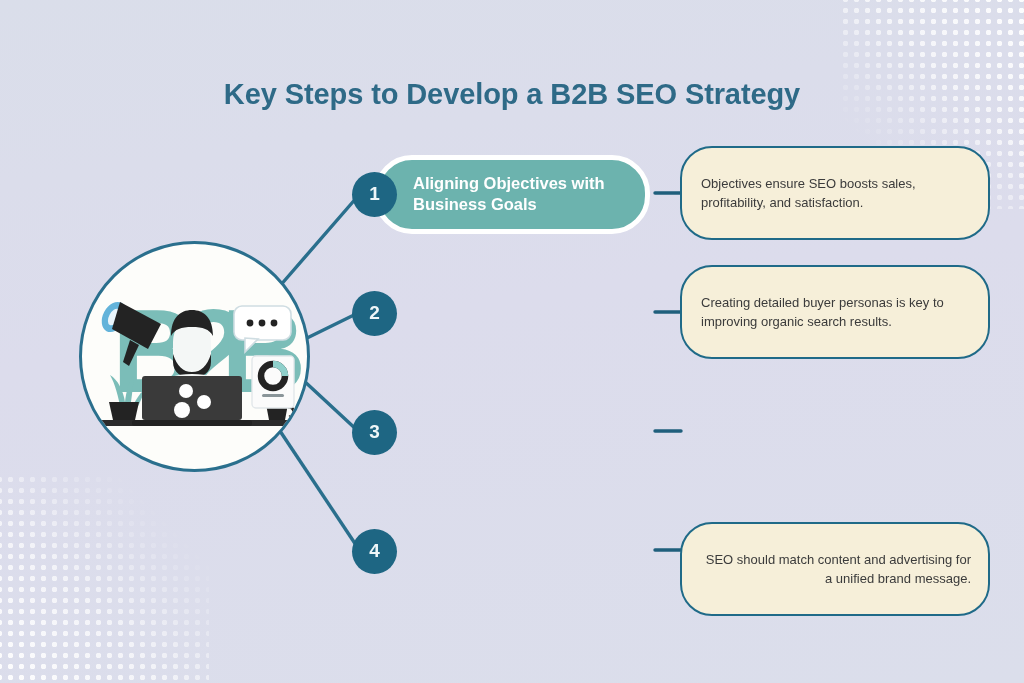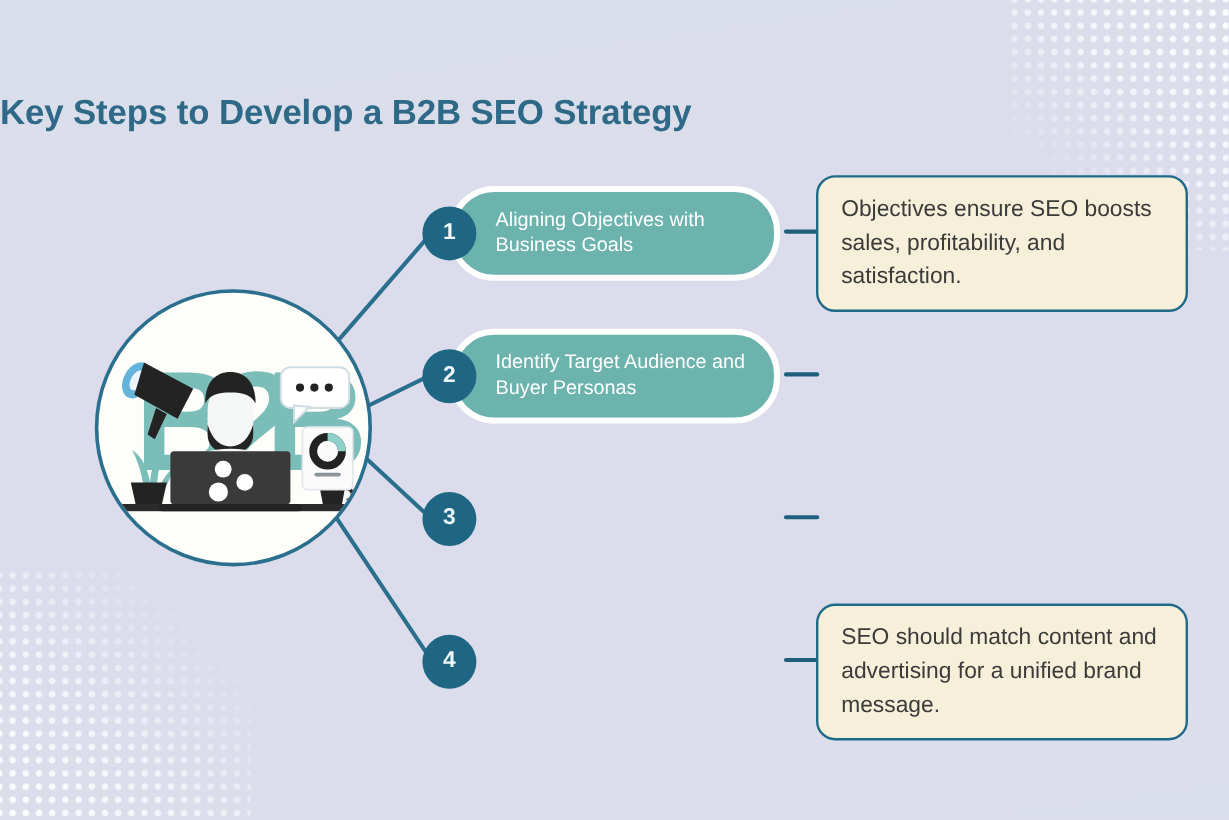--- a/index.html
+++ b/index.html
@@ -43,20 +43,21 @@
     width: 215px; height: 215px;
     -webkit-mask-image: linear-gradient(45deg, rgba(0,0,0,1) 6%, rgba(0,0,0,0.7) 42%, rgba(0,0,0,0) 80%);
     mask-image: linear-gradient(45deg, rgba(0,0,0,1) 6%, rgba(0,0,0,0.7) 42%, rgba(0,0,0,0) 80%);
   }
 
   
   #title {
     position: absolute;
     left: 0; right: 0;
     top: 78px;
+    text-align: center;
     font-size: 29px;
     font-weight: bold;
     color: #2e6a87;
     letter-spacing: -0.1px;
   }
 
   
   #links {
     position: absolute;
     inset: 0;
@@ -112,47 +113,47 @@
   .step {
     position: relative;
     z-index: 2;
     width: 276px;
     height: 79px;
     border-radius: 38px;
     background: #6cb3ae;
     border: 5px solid #ffffff;
     color: #ffffff;
     font-size: 16.5px;
-    font-weight: normal;
+    font-weight: bold;
     line-height: 1.28;
     display: flex;
     align-items: center;
     padding-left: 34px;
     padding-right: 12px;
   }
 
   .desc {
     position: absolute;
     left: 680px;
     width: 310px;
     min-height: 94px;
-    border-radius: 16px;
+    border-radius: 32px;
     background: #f6efd9;
     border: 2.5px solid #1f6a88;
     color: #3b3b3b;
-    font-size: 19px;
+    font-size: 13px;
     line-height: 1.47;
     padding: 13px 17px 13px 19px;
     display: flex;
     align-items: center;
   }
   #desc-1 { top: 146px; }
   #desc-2 { top: 265px; }
   #desc-3 { top: 384px; }
-  #desc-4 { top: 503px; }
+  #desc-4 { top: 522px; text-align: right; }
 </style>
 </head>
 <body>
 
 <div id="canvas">
 
   <div class="dots tr"></div>
   <div class="dots bl"></div>
 
   <svg id="links" viewBox="0 0 1024 683">
@@ -236,22 +237,22 @@
   </div>
 
   <div class="row" id="row-1">
     <div class="num">1</div>
     <div class="step">Aligning Objectives with Business Goals</div>
   </div>
   <div class="desc" id="desc-1">Objectives ensure SEO boosts sales, profitability, and satisfaction.</div>
 
   <div class="row" id="row-2">
     <div class="num">2</div>
-    <div class="step">Identify Target Audience and Buyer Personas</div>
-  </div>
+  </div>
+  <div class="desc" id="desc-2">Creating detailed buyer personas is key to improving organic search results.</div>
 
   <div class="row" id="row-3">
     <div class="num">3</div>
   </div>
 
   <div class="row" id="row-4">
     <div class="num">4</div>
   </div>
   <div class="desc" id="desc-4">SEO should match content and advertising for a unified brand message.</div>
 

